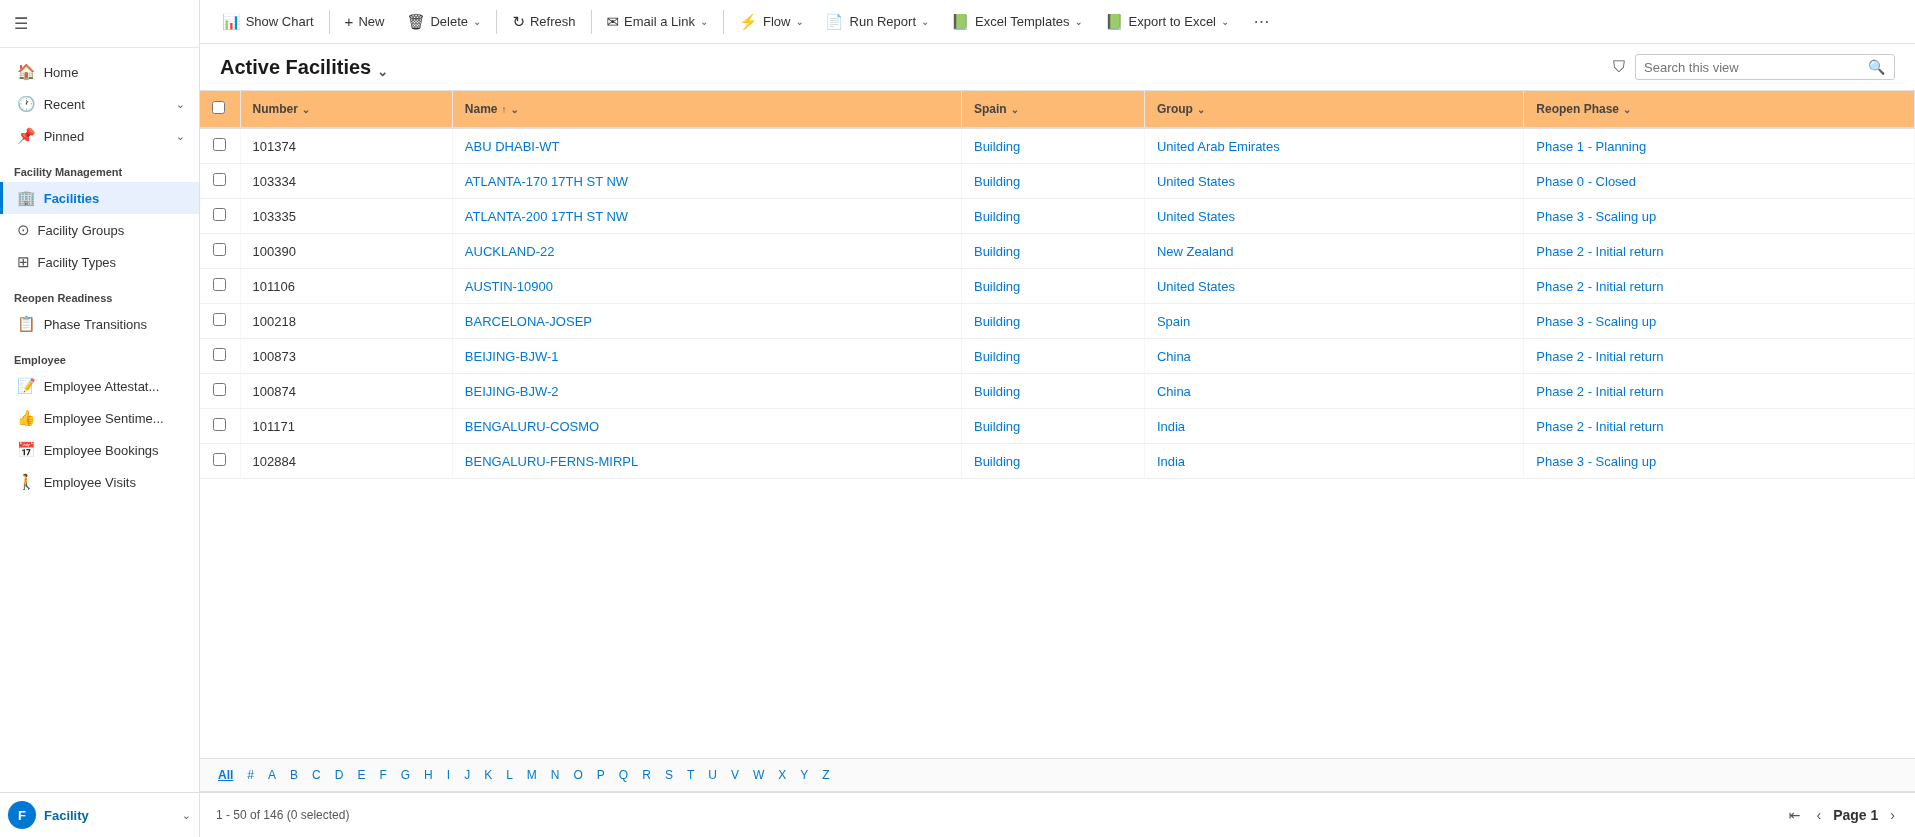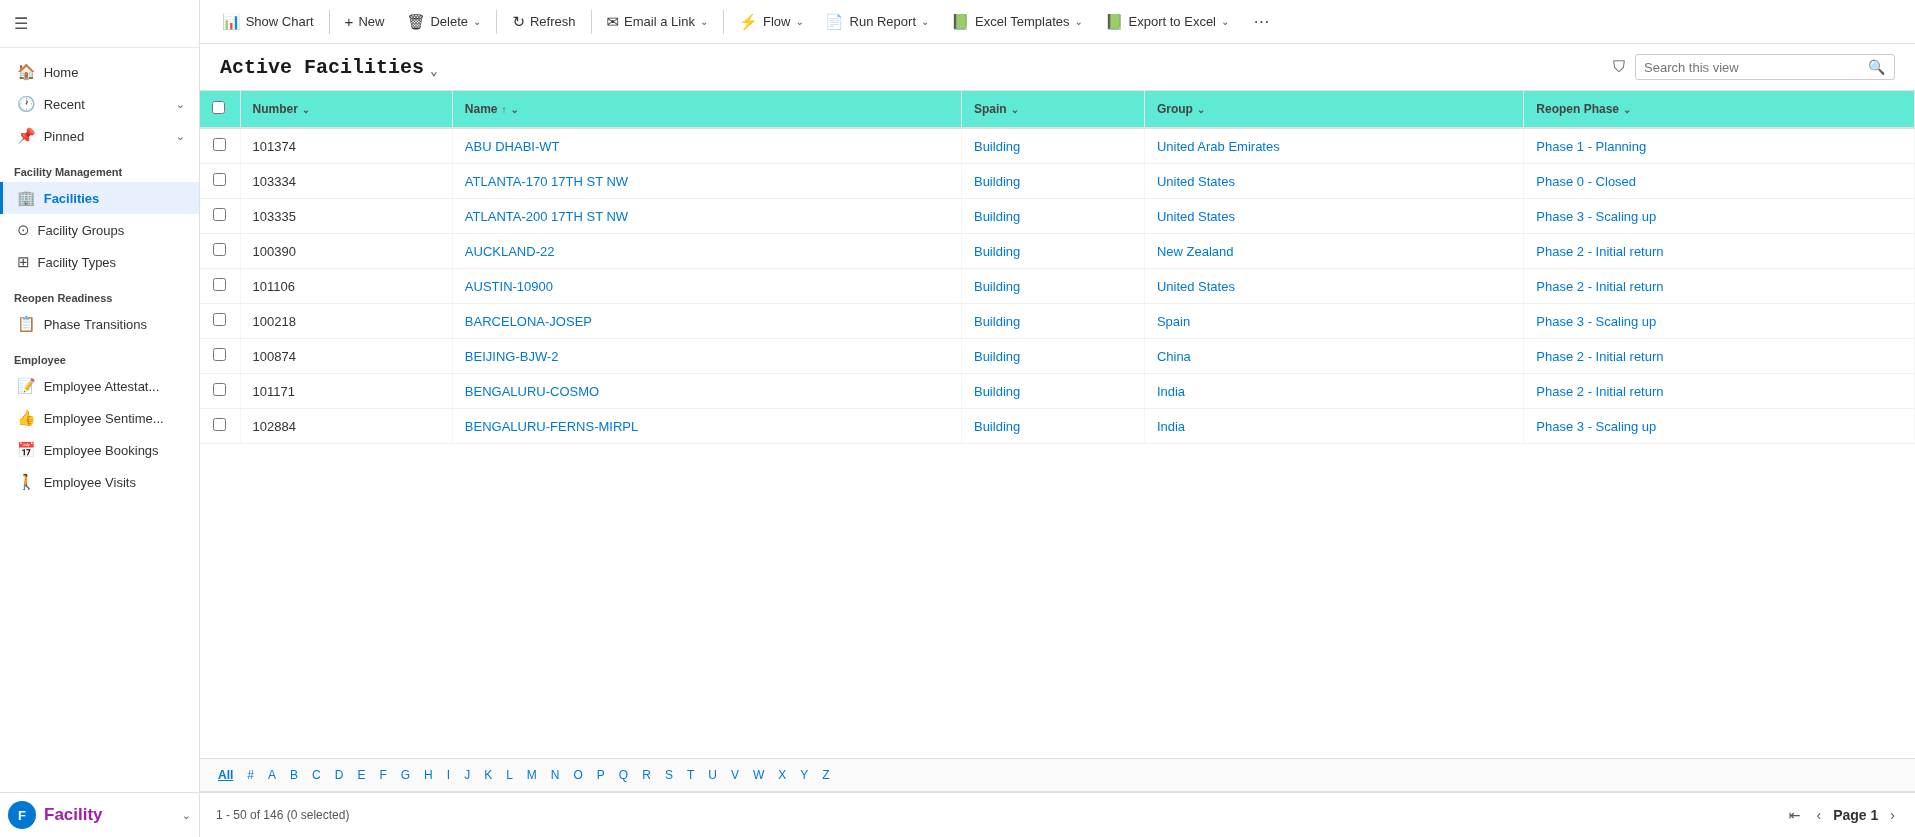--- a/index.html
+++ b/index.html
@@ -58,21 +58,21 @@
       gap: 8px;
       cursor: pointer;
     }
     .sidebar-bottom-avatar {
       width: 28px; height: 28px;
       background: #0078d4;
       border-radius: 50%;
       display: flex; align-items: center; justify-content: center;
       color: #fff; font-weight: 700; font-size: 13px;
     }
-    .sidebar-bottom-label { font-size: 17px; color: #a21caf; font-weight: 600; }
+    .sidebar-bottom-label { font-size: 13px; color: #0369a1; font-weight: 600; }
     .sidebar-bottom-chevron { margin-left: auto; color: #666; font-size: 11px; }
 
     
     .main {
       flex: 1;
       display: flex;
       flex-direction: column;
       overflow: hidden;
     }
 
@@ -117,21 +117,20 @@
       border-bottom: 1px solid #e0e0e0;
       background: #fff;
     }
     .view-title {
       font-size: 20px;
       font-weight: 700;
       color: #1a1a1a;
       display: flex;
       align-items: flex-end;
       gap: 6px;
-      font-family: Liberation Mono, monospace;
     }
     .view-title-arrow { font-size: 13px; color: #555; cursor: pointer; }
     .view-header-spacer { flex: 1; }
     .view-filter-icon { font-size: 16px; color: #555; margin-right: 10px; cursor: pointer; }
     .search-box {
       display: flex;
       align-items: center;
       border: 1px solid #ccc;
       border-radius: 3px;
       padding: 4px 8px;
@@ -152,21 +151,21 @@
     .table-area {
       flex: 1;
       overflow: auto;
       position: relative;
     }
     table {
       width: 100%;
       border-collapse: collapse;
     }
     thead tr {
-      background: #5eead4;
+      background: #fdba74;
       border-bottom: 2px solid #e0e0e0;
     }
     th {
       padding: 10px 12px;
       text-align: left;
       font-size: 12px;
       font-weight: 600;
       color: #444;
       border-right: 1px solid #e8e8e8;
       white-space: nowrap;
@@ -466,20 +465,30 @@
   </tr>
           <tr>
     <td class="checkbox-cell">
       <input type="checkbox" style="">
     </td>
     <td>100218</td>
     <td class="link-cell">BARCELONA-JOSEP</td>
     <td class="link-cell">Building</td>
     <td class="link-cell">Spain</td>
     <td class="link-cell">Phase 3 - Scaling up</td>
+  </tr>
+          <tr>
+    <td class="checkbox-cell">
+      <input type="checkbox" style="">
+    </td>
+    <td>100873</td>
+    <td class="link-cell">BEIJING-BJW-1</td>
+    <td class="link-cell">Building</td>
+    <td class="link-cell">China</td>
+    <td class="link-cell">Phase 2 - Initial return</td>
   </tr>
           <tr>
     <td class="checkbox-cell">
       <input type="checkbox" style="">
     </td>
     <td>100874</td>
     <td class="link-cell">BEIJING-BJW-2</td>
     <td class="link-cell">Building</td>
     <td class="link-cell">China</td>
     <td class="link-cell">Phase 2 - Initial return</td>

